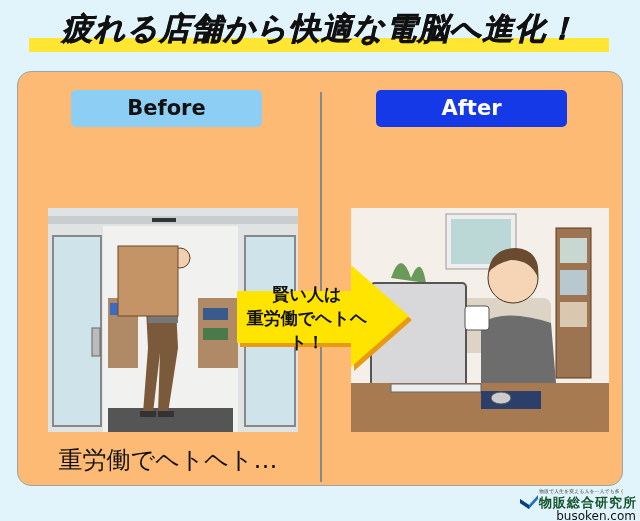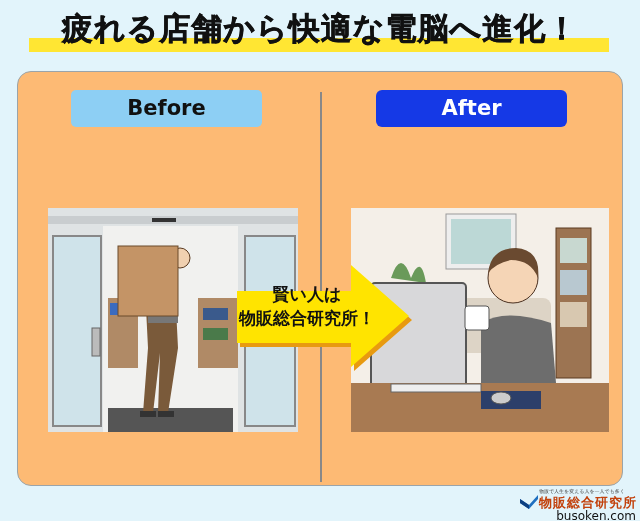--- a/index.html
+++ b/index.html
@@ -1,38 +1,38 @@
 <!DOCTYPE html>
 <html><head>
 <meta charset="utf-8">
 <style>
   html,body{margin:0;padding:0;}
   body{width:640px;height:521px;background:#e2f4fb;position:relative;overflow:hidden;font-family:"DejaVu Sans","Liberation Sans",sans-serif;}
-  .headline{position:absolute;left:0;top:0;width:640px;height:62px;}
+  .headline{position:absolute;left:0;top:0;width:640px;height:62px;font-style:italic;}
   .headline .hl-bar{position:absolute;left:29px;top:38px;width:580px;height:14px;background:#ffe633;}
   .headline .hl-text{position:absolute;left:0;top:8px;width:640px;text-align:center;font-size:31px;font-weight:bold;color:#111;letter-spacing:1px;-webkit-text-stroke:0.6px #111;}
   .card{position:absolute;left:17px;top:71px;width:606px;height:415px;background:#fdba74;border:1px solid #9aa4aa;border-radius:14px;box-sizing:border-box;}
   .divider{position:absolute;left:302px;top:20px;width:2px;height:390px;background:#888;}
   .col{position:absolute;top:0;width:300px;height:415px;}
   .col.left{left:0;}
   .col.right{left:303px;}
   .badge{position:absolute;top:18px;height:37px;border-radius:5px;text-align:center;line-height:37px;font-size:21px;font-weight:bold;}
   .col.left .badge{left:53px;width:191px;background:#8dcff4;color:#111;}
-  .col.right .badge{left:55px;width:191px;background:#1539e6;color:#fff;border-radius:6px;}
+  .col.right .badge{left:55px;width:191px;background:#1539e6;color:#fff;}
   .subtitle{position:absolute;top:73px;left:0;width:300px;text-align:center;}
   .subtitle span{display:inline-block;font-size:28px;font-weight:bold;color:#111;border-bottom:2px solid #111;padding:0 2px 2px;line-height:32px;}
   .illus{position:absolute;top:136px;height:224px;overflow:hidden;}
   .col.left .illus{left:30px;width:250px;background:#eef0f0;}
   .col.right .illus{left:30px;width:258px;background:#f4efe8;}
   .caption{position:absolute;top:372px;left:0;width:300px;text-align:center;font-size:24px;color:#111;}
   .arrow{position:absolute;left:233px;top:261px;width:180px;height:110px;}
   .arrow-text{position:absolute;left:237px;top:282px;width:140px;text-align:center;font-size:17px;font-weight:bold;color:#111;line-height:24px;}
   .logo{position:absolute;left:517px;top:487px;width:123px;height:34px;}
   .logo .tag{position:absolute;left:22px;top:1px;font-size:5px;color:#444;white-space:nowrap;}
-  .logo .name{position:absolute;left:22px;top:7px;font-size:13px;font-weight:bold;color:#c2410c;letter-spacing:1px;white-space:nowrap;}
+  .logo .name{position:absolute;left:22px;top:7px;font-size:13px;font-weight:bold;color:#14532d;letter-spacing:1px;white-space:nowrap;}
   .logo .url{position:absolute;right:4px;top:22px;font-size:12px;font-weight:normal;color:#111;}
   .logo .mark{position:absolute;left:3px;top:6px;width:18px;height:16px;}
 </style>
 </head>
 <body>
 
 <div class="headline">
   <div class="hl-bar"></div>
   <div class="hl-text">疲れる店舗から快適な電脳へ進化！</div>
 </div>
@@ -57,20 +57,21 @@
         <rect x="197" y="28" width="50" height="190" fill="#cfe3ea" stroke="#888" stroke-width="2"></rect>
         <rect x="44" y="120" width="8" height="28" fill="#bbb" stroke="#666"></rect>
         <path d="M98 100 L128 100 L130 140 L120 205 L110 205 L112 145 L105 205 L95 205 L100 140 Z" fill="#7a5a3a"></path>
         <rect x="100" y="75" width="30" height="40" fill="#777"></rect>
         <circle cx="132" cy="50" r="10" fill="#f0d0b0" stroke="#5a3a20"></circle>
         <rect x="70" y="38" width="60" height="70" fill="#c49466" stroke="#6a4a2a"></rect>
         <rect x="92" y="203" width="16" height="6" fill="#333"></rect>
         <rect x="110" y="203" width="16" height="6" fill="#333"></rect>
       </svg>
     </div>
+    <div class="caption">重労働でヘトヘト…</div>
   </div>
 
   <div class="divider"></div>
 
   <div class="col right">
     <div class="badge">After</div>
     <div class="illus">
       <svg width="258" height="224" viewBox="0 0 258 224">
         <rect x="0" y="0" width="258" height="224" fill="#f4efe8"></rect>
         <rect x="95" y="6" width="70" height="55" fill="#eee" stroke="#999"></rect>
@@ -95,21 +96,21 @@
     </div>
   </div>
 </div>
 
 <svg class="arrow" viewBox="0 0 180 110">
   <path d="M4 30 L118 30 L118 4 L176 55 L118 106 L118 82 L4 82 Z" fill="#e89a10" transform="translate(3,4)"></path>
   <path d="M4 30 L118 30 L118 4 L176 55 L118 106 L118 82 L4 82 Z" fill="#ffe400"></path>
 </svg>
 <div class="arrow-text">
   <div>賢い人は</div>
-  <div>物販総合研究所！</div>
+  <div>重労働でヘトヘト！</div>
 </div>
 
 <div class="logo">
   <svg class="mark" viewBox="0 0 18 16">
     <path d="M0 6 L9 12 L18 2 L18 6 L9 16 L0 10 Z" fill="#1e6fc0"></path>
     <path d="M0 6 L9 12 L9 16 L0 10 Z" fill="#0d3f80"></path>
   </svg>
   <div class="tag">物販で人生を変える人を一人でも多く</div>
   <div class="name">物販総合研究所</div>
   <div class="url">busoken.com</div>

